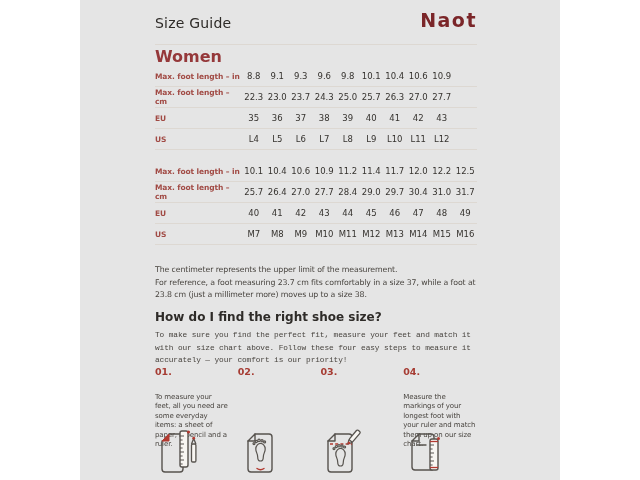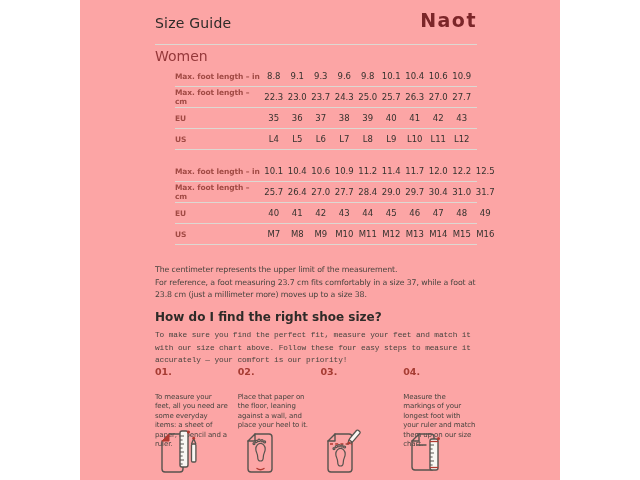--- a/index.html
+++ b/index.html
@@ -1,34 +1,34 @@
 <!DOCTYPE html>
 <html><head>
 <meta charset="utf-8">
 <style>
   html,body { margin:0; padding:0; }
   body {
     width:640px; height:480px; background:#ffffff; overflow:hidden;
     font-family:"DejaVu Sans", "Liberation Sans", sans-serif;
     position:relative;
   }
-  .panel { position:absolute; left:80px; top:0; width:480px; height:480px; background:#fca5a5; }
+  .panel { position:absolute; left:80px; top:0; width:480px; height:480px; background:#e5e5e5; }
   .sec { position:absolute; left:75px; width:322px; }
 
   
   .header { top:12px; height:33px; display:flex; justify-content:space-between; align-items:flex-start;
             border-bottom:1px solid #ddd8d2; box-sizing:border-box; }
   .title { font-size:14px; color:#2e2b28; font-weight:500; letter-spacing:.2px; padding-top:3px; }
   .logo  { font-size:19px; font-weight:800; color:#7b2629; letter-spacing:1.5px; line-height:1; margin-top:-1px; }
 
   
   .women { top:50px; } .men { top:158px; }
-  .section-title { font-size:14px; font-weight:normal; color:#95383a; line-height:13px; }
+  .section-title { font-size:16px; font-weight:bold; color:#95383a; line-height:13px; }
   .tbl { margin-top:3px; }
-  .trow { display:flex; align-items:center; height:21px; border-bottom:1px solid #ddd8d2; box-sizing:border-box;margin-left:20px; }
+  .trow { display:flex; align-items:center; height:21px; border-bottom:1px solid #ddd8d2; box-sizing:border-box; }
   .tlabel { flex:0 0 87px; font-size:7.5px; font-weight:bold; color:#a14a44; letter-spacing:-0.1px; }
   .tcell  { flex:0 0 23.5px; text-align:center; font-size:8.5px; color:#35322e; }
 
   
   .notes { top:264px; font-size:7.8px; line-height:12.5px; color:#48443f; letter-spacing:-0.1px; }
 
   
   .faq { top:310px; }
   .faq-h { font-size:12px; font-weight:bold; color:#2e2b28; }
   .faq-b { margin-top:5px; font-size:7.8px; line-height:12.5px; color:#48443f; letter-spacing:-0.1px;font-family:Liberation Mono, monospace; }
@@ -173,21 +173,20 @@
     <div class="faq-b">To make sure you find the perfect fit, measure your feet and match it with our size chart above. Follow these four easy steps to measure it accurately — your comfort is our priority!</div>
   </div>
 
   <div class="sec steps">
     <div>
       <div class="step-num">01.</div>
       <div class="step-text">To measure your feet, all you need are some everyday items: a sheet of paper, a pencil and a ruler.</div>
     </div>
     <div>
       <div class="step-num">02.</div>
-      <div class="step-text">Place that paper on the floor, leaning against a wall, and place your heel to it.</div>
     </div>
     <div>
       <div class="step-num">03.</div>
     </div>
     <div>
       <div class="step-num">04.</div>
       <div class="step-text">Measure the markings of your longest foot with your ruler and match them up on our size chart.</div>
     </div>
   </div>
 

